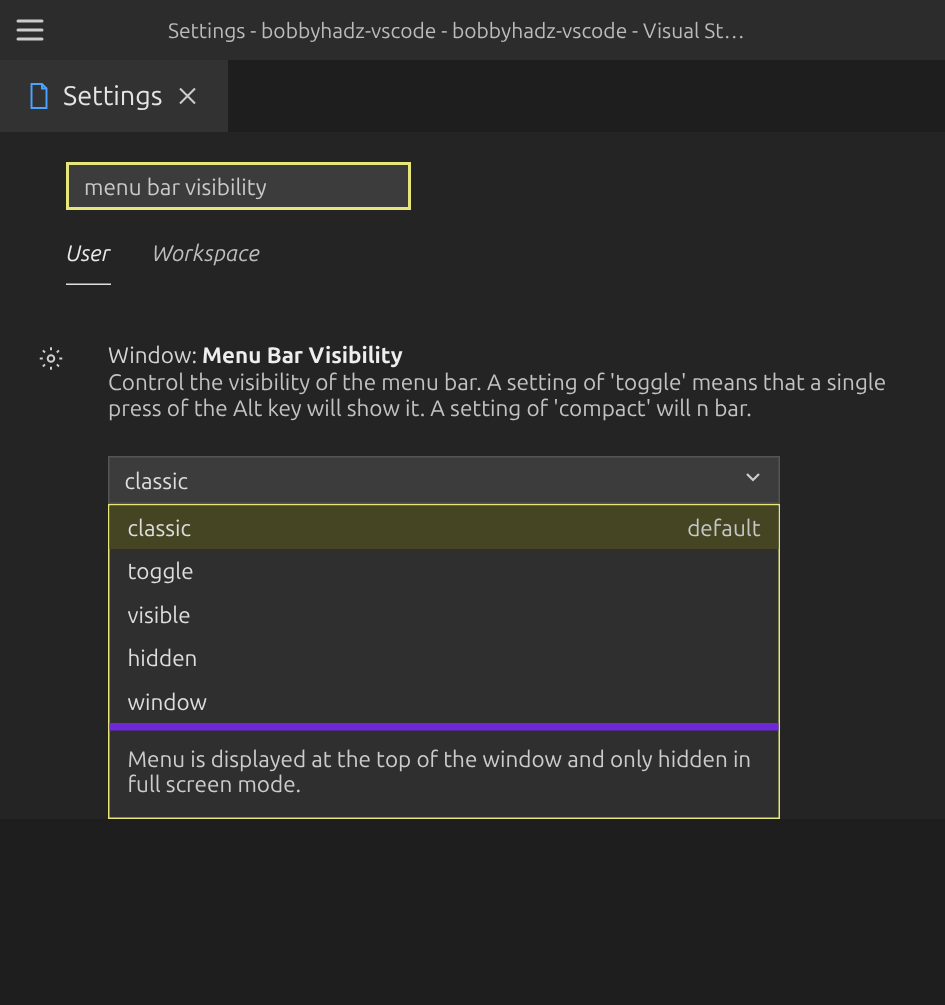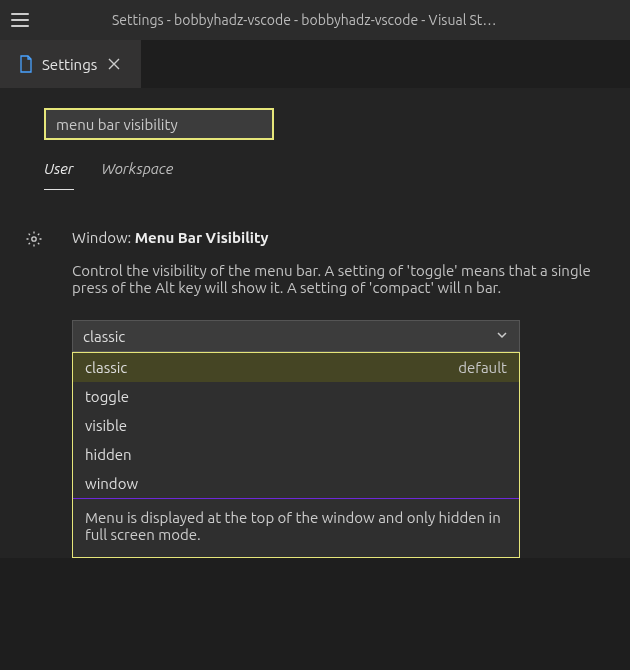--- a/index.html
+++ b/index.html
@@ -3,45 +3,45 @@
   <meta charset="utf-8">
   <style>
     * { margin:0; padding:0; box-sizing:border-box; font-family:-apple-system,BlinkMacSystemFont,"Segoe UI",Ubuntu,sans-serif; }
     body { background:#1e1e1e; color:#ccc; width:630px; height:670px; overflow:hidden; position:relative; }
     .titlebar { display:flex; align-items:center; height:40px; padding:0 8px; background:#2c2c2c; }
     .hamburger { display:flex; flex-direction:column; justify-content:center; gap:4px; width:24px; height:24px; margin-right:80px; cursor:pointer; }
     .hamburger span { display:block; height:2px; width:18px; background:#ccc; border-radius:1px; margin:0 auto; }
     .window-title { font-size:14px; color:#bbb; }
     .tabstrip { display:flex; align-items:center; height:48px; background:#1e1e1e; }
     .tab { display:flex; align-items:center; gap:8px; height:100%; padding:0 18px; background:#333232; }
-    .tab-label { font-size:15px; color:#e5e5e5; }
+    .tab-label { font-size:18px; color:#e5e5e5; }
     .tab-close { color:#ccc; font-size:16px; line-height:1; width:18px; height:18px; display:flex; align-items:center; justify-content:center; border-radius:3px; }
     .file-icon svg { display:block; }
     .searchwrap { padding:20px 44px 10px; background:#242424; }
     .searchbox { width:230px; height:32px; padding:0 10px; font-size:15px; color:#c9c9c9; background:#3c3c3c; border:2px solid #e6e67a; outline:none; }
     .scopes { display:flex; gap:28px; padding:0 44px 10px; background:#242424; }
     .scope { padding:10px 0 12px; font-size:15px; color:#bdbdbd; cursor:pointer;font-style:italic; }
     .scope.active { color:#eaeaea; border-bottom:1px solid #e0e0e0; }
     .container { padding:28px 28px 0; background:#242424; position:relative; }
     .gear { position:absolute; left:25px; top:30px; color:#cfcfcf; }
     .gear svg { display:block; }
     .setting { margin-left:44px; }
     .titlerow { display:flex; align-items:center; gap:10px; flex-wrap:wrap;text-align:center; }
     .setcat { font-size:15px; color:#d4d4d4; }
     .setname { font-size:15px; font-weight:600; color:#eee; }
     .applies { font-style:italic; font-size:15px; color:#a8a8a8; }
-    .desc { margin-top:16px; font-size:15px; color:#c2c2c2; max-width:560px; }
+    .desc { font-size:15px; color:#c2c2c2; max-width:560px; }
     .select { margin-top:24px; width:448px; border:1px solid #555; background:#3c3c3c; display:flex; align-items:center; justify-content:space-between; padding:6px 10px; cursor:pointer; }
     .select-val { font-size:15px; color:#ddd; }
     .select-chev { color:#ccc; }
     .dropdown { width:448px; border:1px solid #e6e67a; background:#2f2f2f; margin-top:0px; }
     .opt { display:flex; align-items:center; justify-content:space-between; padding:6px 12px; font-size:15px; color:#ddd; cursor:pointer; }
     .opt.highlight { background:#454524; }
     .opt .tag { color:#c7c7c7; font-size:15px; }
-    .dropdesc { padding:10px 12px 14px; font-size:15px; color:#ccc; border-top:1px solid #6d28d9; }
+    .dropdesc { padding:10px 12px 14px; font-size:15px; color:#ccc; border-top:5px solid #6d28d9; }
   </style>
 </head>
 <body>
 
 <div class="titlebar">
   <div class="hamburger">
     <span></span>
       <span></span>
       <span></span>
   </div>

